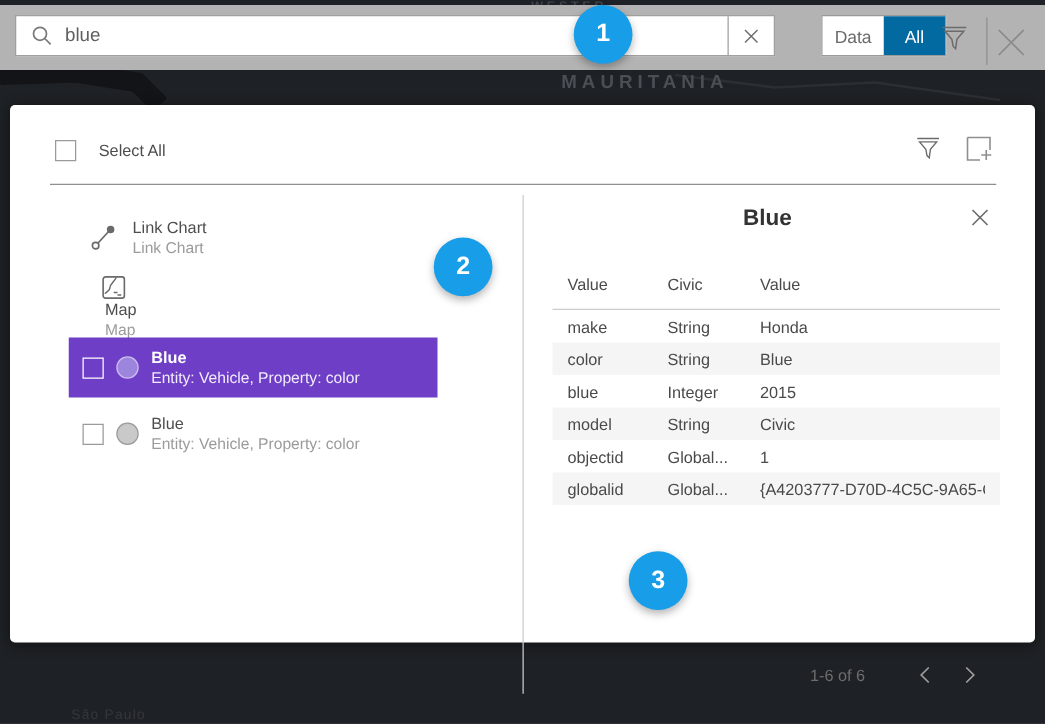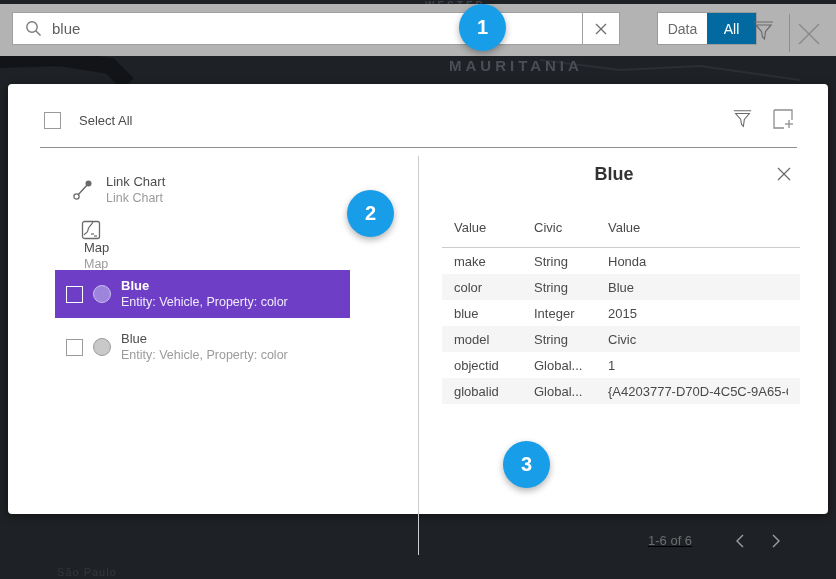--- a/index.html
+++ b/index.html
@@ -85,21 +85,21 @@
   .detail-close { position:absolute; left:768px; top:82px; cursor:pointer; }
   .detail-table { position:absolute; left:434px; top:130px; width:358px; font-size:13px; color:#4a4a4a; }
   .dt-head { display:flex; padding:6px 12px 12px 12px; }
   .dt-head .c1, .dt-row .c1 { width:80px; }
   .dt-head .c2, .dt-row .c2 { width:74px; }
   .dt-head .c3, .dt-row .c3 { flex:1; white-space:nowrap; overflow:hidden; }
   .dt-head-hr { height:1px; background:#cccccc; }
   .dt-row { display:flex; height:26px; align-items:center; padding:0 12px; }
   .dt-row.alt { background:#f5f5f5; }
 
-  .pagination { position:absolute; left:640px; top:449px; display:flex; align-items:flex-end;text-decoration:underline; }
+  .pagination { position:absolute; left:640px; top:449px; display:flex; align-items:flex-start; }
   .page-label { font-size:13px; color:#6d6d6d; margin-right:30px; }
   .page-prev, .page-next { padding:0 13px; cursor:pointer; display:flex; }
 
   
   .badge {
     position:absolute; width:47px; height:47px; border-radius:50%;
     background:#189de8; color:#ffffff; font-size:20px; font-weight:bold;
     display:flex; align-items:center; justify-content:center;
     box-shadow:0 3px 7px rgba(0,0,0,0.3);
   }

